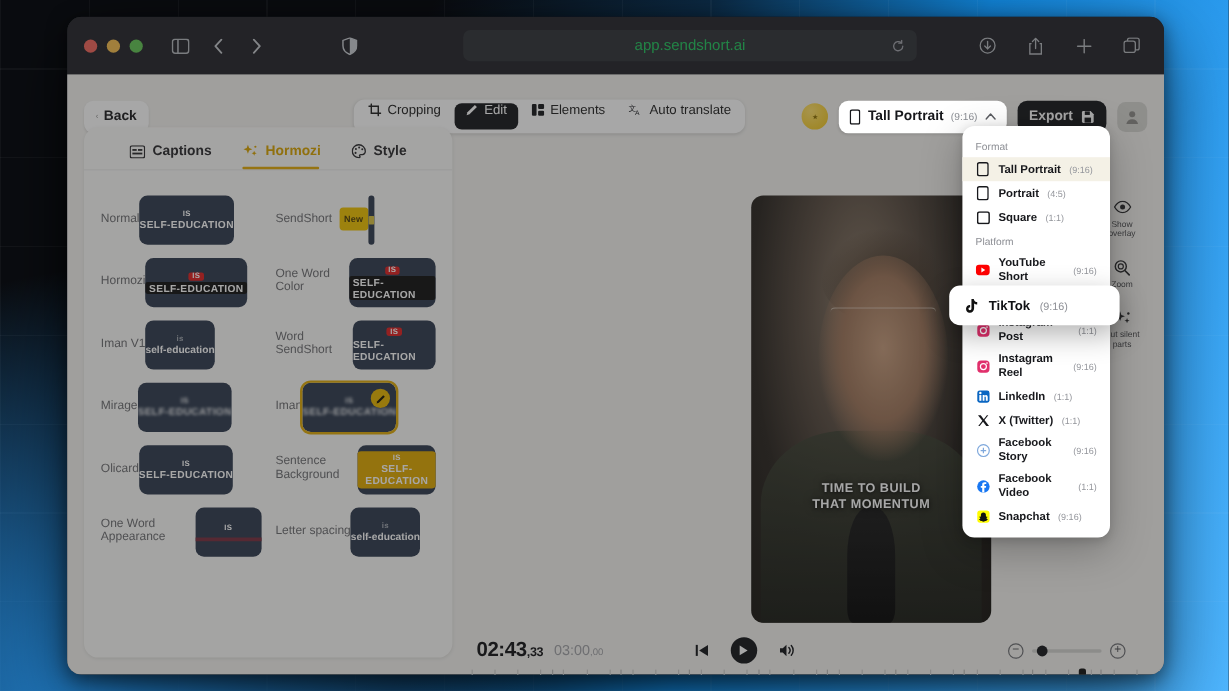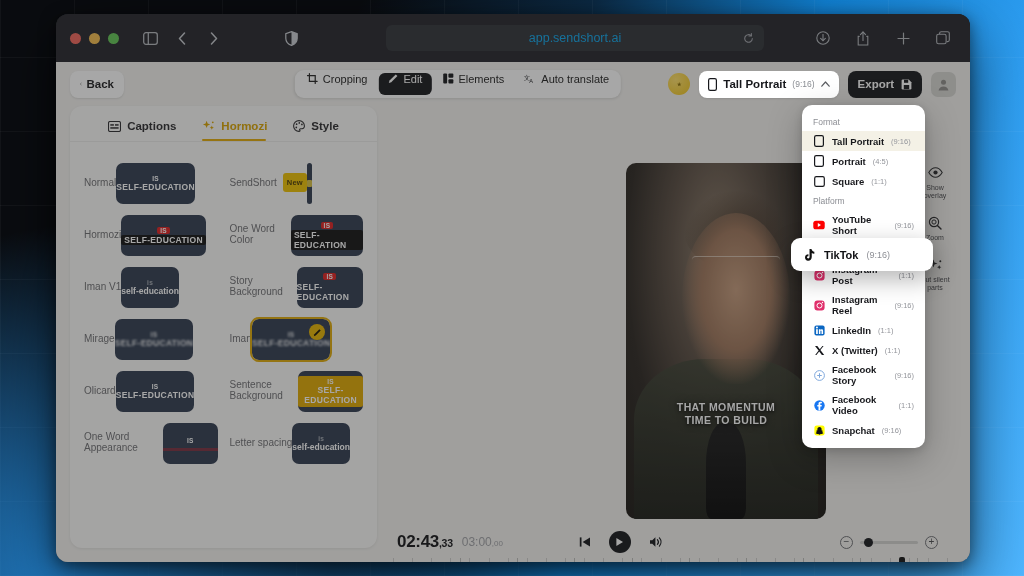--- a/index.html
+++ b/index.html
@@ -52,36 +52,36 @@
   }
   .nav-arrows { display: flex; gap: 6px; margin-left: 6px; }
   .nav-arrows .chip-btn { font-size: 17px; color: #c3c6cc; }
 
   #shield { margin-left: 58px; color: #c9ccd2; display:flex; align-items:center; }
 
   #urlbar {
     position:absolute; left: 330px; width: 378px; height: 26px;
     background: #303238; border-radius: 6px;
     display: flex; align-items: center; justify-content: center;
-    color: #0ea5e9; font-size: 12.5px;
+    color: #22c55e; font-size: 12.5px;
   }
   #reload { position: absolute; right: 10px; color: #9ea1a8; font-size: 12px; }
 
   #chrome-right { margin-left: auto; display: flex; gap: 14px; align-items: center; color:#b8bbc1; }
 
   
   #app {
     position: absolute; top: 48px; left:0; right:0; bottom: 0;
     background: #f3f2ef;
   }
   
   #scrim { position: absolute; inset: 0; background: rgba(34,34,34,.40); z-index: 40; pointer-events:none; }
 
   
-  #topbar { height: 44px; display: flex; align-items: center; padding: 0 14px; position: relative; }
+  #topbar { height: 44px; display: flex; align-items: center; padding: 0 14px; position: relative; margin-top: 13px; }
 
   .pill {
     background: #fff; border-radius: 8px; height: 27px; display: flex; align-items: center;
     gap: 6px; padding: 0 10px; font-size: 11.5px; color: #1c1c1e; font-weight: 600;
     box-shadow: 0 1px 2px rgba(0,0,0,.10);
   }
   #back-btn { width: 54px; justify-content: center; gap: 5px; }
 
   #mode-group {
     position: absolute; left: 50%; transform: translateX(-50%);
@@ -485,21 +485,21 @@
               <div class="model-label">
                 <span>Iman V1</span>
               </div>
               <div class="model-card">
                 <div class="cap-small mute" style="text-transform: none; font-weight: 600;">is</div>
                 <div class="cap-main" style="text-transform: none; letter-spacing: 0px;">self-education</div>
               </div>
             </div>
             <div class="cardrow">
               <div class="model-label">
-                <span>Story Background</span>
+                <span>Word SendShort</span>
               </div>
               <div class="model-card">
                 <div class="cap-small chip-red" style="margin-bottom: 2px;">IS</div>
                 <div class="cap-main">SELF-EDUCATION</div>
               </div>
             </div>
             <div class="cardrow">
               <div class="model-label">
                 <span>Mirage</span>
               </div>
@@ -566,22 +566,22 @@
 
     <div id="stage">
 
       <div id="video">
         <div class="vid-body"></div>
         <div class="vid-hair"></div>
         <div class="vid-face"></div>
         <div class="vid-glasses"></div>
         <div class="vid-mic"></div>
         <div id="vid-caption">
+          <div>TIME TO BUILD</div>
           <div>THAT MOMENTUM</div>
-          <div>TIME TO BUILD</div>
         </div>
       </div>
 
       <div id="toolrail">
         <div class="rail-item">
           <span class="rail-icon">
             <svg width="15" height="11" viewBox="0 0 15 11">
                 <path d="M0.8 5.5 C3 1.8 5.2 0.8 7.5 0.8 C9.8 0.8 12 1.8 14.2 5.5 C12 9.2 9.8 10.2 7.5 10.2 C5.2 10.2 3 9.2 0.8 5.5 Z" fill="none" stroke="currentColor" stroke-width="1.1"></path>
                 <circle cx="7.5" cy="5.5" r="2.1" fill="currentColor"></circle>
               </svg>

